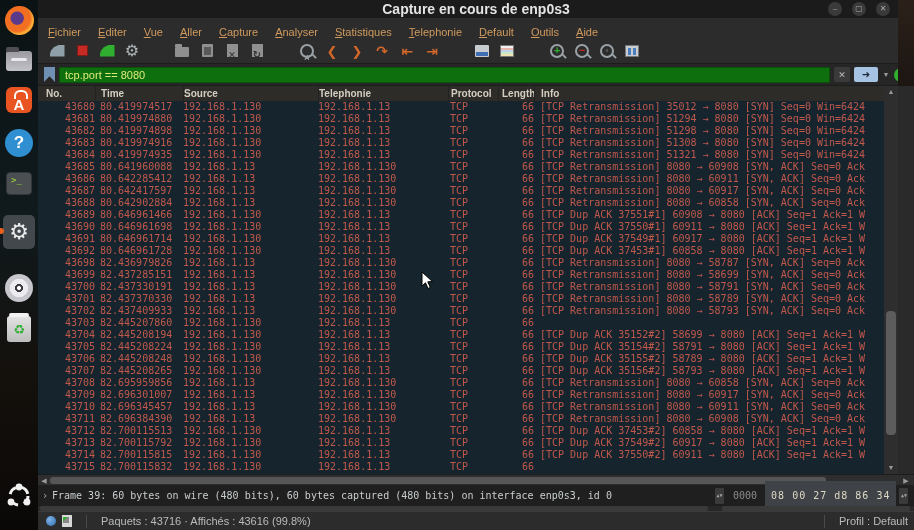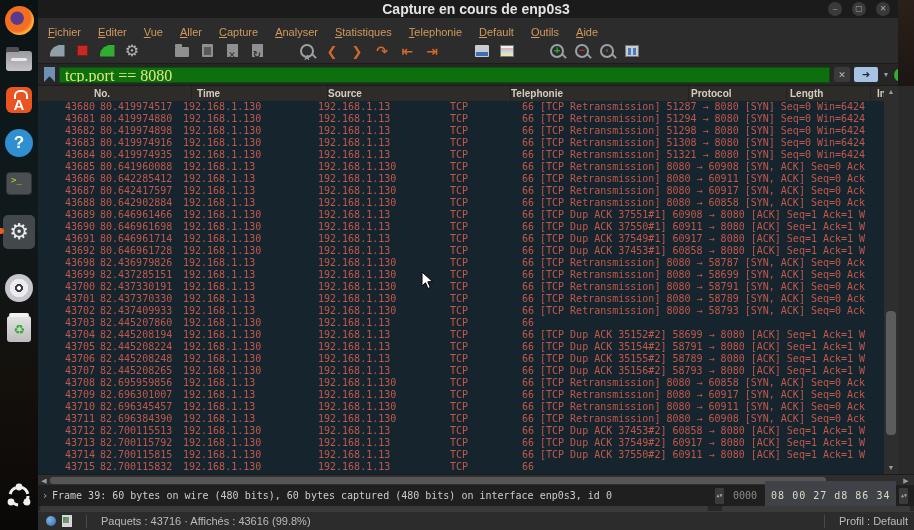--- a/index.html
+++ b/index.html
@@ -86,34 +86,34 @@
   .g-zout::before { content:"−"; color:#c52a24; font-size:11px; font-weight:bold; line-height:1; }
   .g-z11::before  { content:"▫"; color:#9aa2a8; font-size:8px; line-height:1; }
   .g-cols { width:14px; height:12px; background:#c7ccd1; border:1px solid #777; position:relative; }
   .g-cols::after { content:""; position:absolute; top:2px; bottom:1px; left:2px; width:3px; background:#4a7dbd; box-shadow:5px 0 0 #4a7dbd; }
   .g-sep { width:6px; height:1px; }
 
   .filterbar { position:absolute; left:0; top:64px; width:100%; height:22px; background:#262626;
                display:flex; align-items:center; padding:0 6px; gap:4px; border-bottom:1px solid #1c1c1c; }
   .bookmark { width:11px; height:15px; background:#6f8fb3; clip-path:polygon(0 0,100% 0,100% 100%,50% 62%,0 100%); }
   .filter-input { flex:1; height:16px; background:#0e6f0e; border:1px solid #0a520a; color:#dfe97b;
-                  font-family:Liberation Serif, serif; font-size:16px; line-height:15px; padding-left:5px;
+                  font-family:Liberation Sans, sans-serif; font-size:11px; line-height:15px; padding-left:5px;
                   white-space:nowrap; overflow:hidden; }
   .fbtn { width:16px; height:15px; background:#3a3a3a; border-radius:2px; color:#b9b9b9; font-size:9px;
           display:flex; align-items:center; justify-content:center; }
   .fapply { width:24px; height:15px; background:#a6c3e3; border-radius:2px; color:#1c2b3a; font-size:10px; font-weight:bold;
             display:flex; align-items:center; justify-content:center; }
   .fcaret { color:#9a9a9a; font-size:7px; width:8px; text-align:center; }
   .fplus { width:14px; height:14px; border-radius:50%; background:#2fae2f; color:#fff; font-size:11px; font-weight:bold;
            display:flex; align-items:center; justify-content:center; }
 
   
   .phead { position:absolute; left:0; top:86px; width:846px; height:15px; background:#2e2c29;
            display:flex; font-size:10px; font-weight:bold; color:#d3cec0; line-height:15px; }
-  .phead > span { border-left:1px solid #222;margin-left:48px; }
+  .phead > span { border-left:1px solid #222; }
   .phead > span:first-child { border-left:none; }
   .plist { position:absolute; left:0; top:101px; width:846px; height:448px; background:#16252d; overflow:hidden; }
   .prow { display:flex; height:12px; line-height:12px; font-family:"DejaVu Sans Mono",monospace; font-size:10px;
           color:#c0584c; white-space:nowrap; }
   .c-no   { width:57px; text-align:right; }
   .c-time { width:88px; padding-left:5px; }
   .c-src  { width:135px; }
   .c-dst  { width:130px; }
   .c-proto{ width:50px; padding-left:2px; }
   .c-len  { width:36px; text-align:right; }
@@ -325,21 +325,21 @@
     </div>
 
     <div class="plist">
       <div class="prow">
           <span class="c-no">43680</span>
           <span class="c-time">80.419974517</span>
           <span class="c-src">192.168.1.130</span>
           <span class="c-dst">192.168.1.13</span>
           <span class="c-proto">TCP</span>
           <span class="c-len">66</span>
-          <span class="c-info">[TCP Retransmission] 51287 → 8080 [SYN] Seq=0 Win=6424</span>
+          <span class="c-info">[TCP Retransmission] 35012 → 8080 [SYN] Seq=0 Win=6424</span>
         </div>
         <div class="prow">
           <span class="c-no">43681</span>
           <span class="c-time">80.419974880</span>
           <span class="c-src">192.168.1.130</span>
           <span class="c-dst">192.168.1.13</span>
           <span class="c-proto">TCP</span>
           <span class="c-len">66</span>
           <span class="c-info">[TCP Retransmission] 51294 → 8080 [SYN] Seq=0 Win=6424</span>
         </div>

